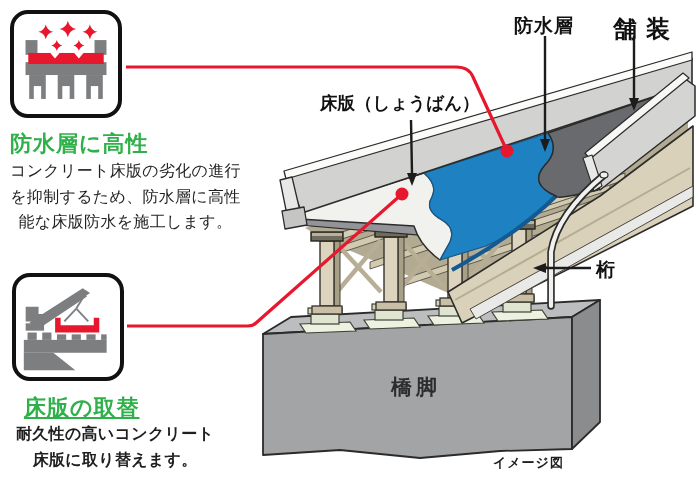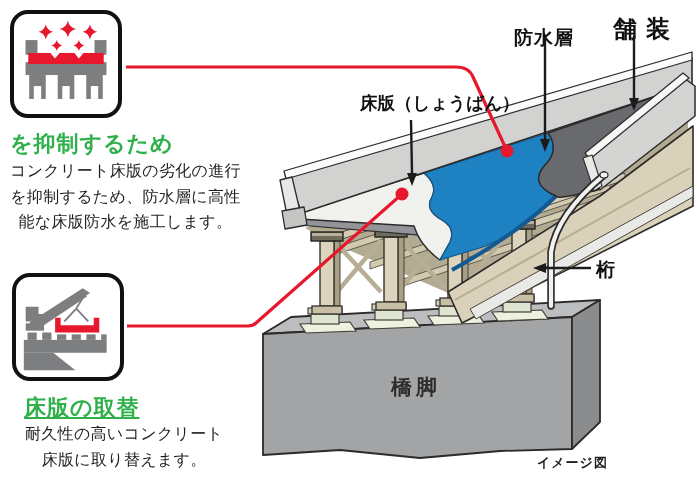--- a/index.html
+++ b/index.html
@@ -21,26 +21,26 @@
   .body-text{
     position:absolute;font-size:16px;line-height:25.5px;color:#1f1f1f;letter-spacing:0.3px;
     white-space:pre-line;
     text-align:center;
   }
   
   .lbl{
     position:absolute;font-weight:bold;color:#111;white-space:nowrap;
   }
   .lbl-deck{font-size:17.5px;}
-  .lbl-top{font-size:19px;letter-spacing:1px;margin-top:12px;}
+  .lbl-top{font-size:19px;letter-spacing:1px;}
   .lbl-pavement{font-size:24px;letter-spacing:9px;}
   .lbl-girder{font-size:19px;}
   .lbl-pier{font-size:21px;letter-spacing:4px;font-weight:600;color:#2d2d2d;}
   .caption{
-    position:absolute;font-size:13px;font-weight:bold;letter-spacing:1px;color:#1f1f1f;margin-left:44px;
+    position:absolute;font-size:13px;font-weight:bold;letter-spacing:1px;color:#1f1f1f;
   }
   svg{display:block;}
 </style>
 </head>
 <body>
 
 <svg class="abs" style="left:0;top:0" width="700" height="485" viewBox="0 0 700 485">
 
   <g stroke="#2b2b2b" stroke-width="1.8" stroke-linejoin="round">
     <polygon points="263,334 572,317 600,300 291,317" fill="#bcbdbf"></polygon>
@@ -211,21 +211,21 @@
     <g fill="#e7182d">
       <path d="M28,7 Q29.5,13.5 36,15 Q29.5,16.5 28,23 Q26.5,16.5 20,15 Q26.5,13.5 28,7 Z"></path>
       <path d="M52,3 Q53.6,10.4 61,12 Q53.6,13.6 52,21 Q50.4,13.6 43,12 Q50.4,10.4 52,3 Z"></path>
       <path d="M76,7 Q77.5,13.5 84,15 Q77.5,16.5 76,23 Q74.5,16.5 68,15 Q74.5,13.5 76,7 Z"></path>
       <path d="M40,24 Q41.2,28.8 46,30 Q41.2,31.2 40,36 Q38.8,31.2 34,30 Q38.8,28.8 40,24 Z"></path>
       <path d="M64,24 Q65.2,28.8 70,30 Q65.2,31.2 64,36 Q62.8,31.2 58,30 Q62.8,28.8 64,24 Z"></path>
     </g>
   </svg>
 </div>
 
-<div class="heading" style="left:10px;top:129px;">を抑制するため</div>
+<div class="heading" style="left:10px;top:129px;">防水層に高性</div>
 <div class="body-text" style="left:10px;top:158px;">コンクリート床版の劣化の進行
 を抑制するため、防水層に高性
 能な床版防水を施工します。</div>
 
 <div class="icon-box" style="left:12px;top:273px;">
   <svg viewBox="0 0 100 100">
     <g fill="#7d7e80">
       <polygon points="8,45 66,8 74,13 16,52"></polygon>
       <polygon points="4,28 18,28 18,36 26,36 26,44 4,44"></polygon>
       <polygon points="4,46 24,46 24,54 4,54"></polygon>
@@ -244,21 +244,21 @@
       <rect x="38" y="58" width="10" height="6"></rect>
       <rect x="54" y="58" width="10" height="6"></rect>
       <rect x="70" y="58" width="10" height="6"></rect>
       <rect x="86" y="58" width="6" height="6"></rect>
       <polygon points="2,78 34,78 58,97 2,97"></polygon>
     </g>
   </svg>
 </div>
 
 <div class="heading" style="left:24px;top:393px;text-decoration:underline;">床版の取替</div>
-<div class="body-text" style="left:25px;top:421px;">耐久性の高いコンクリート
+<div class="body-text" style="left:16px;top:421px;font-weight:bold;">耐久性の高いコンクリート
 床版に取り替えます。</div>
 
-<div class="lbl lbl-deck" style="left:320px;top:91px;margin-left:40px;">床版（しょうばん）</div>
+<div class="lbl lbl-deck" style="left:320px;top:91px;">床版（しょうばん）</div>
 <div class="lbl lbl-top" style="left:514px;top:13px;">防水層</div>
 <div class="lbl lbl-pavement" style="left:613px;top:13px;">舗装</div>
 <div class="lbl lbl-girder" style="left:596px;top:257px;">桁</div>
 <div class="lbl lbl-pier" style="left:391px;top:373px;text-align:right;">橋脚</div>
 <div class="caption" style="left:493px;top:454px;">イメージ図</div>
 
 </body></html>

